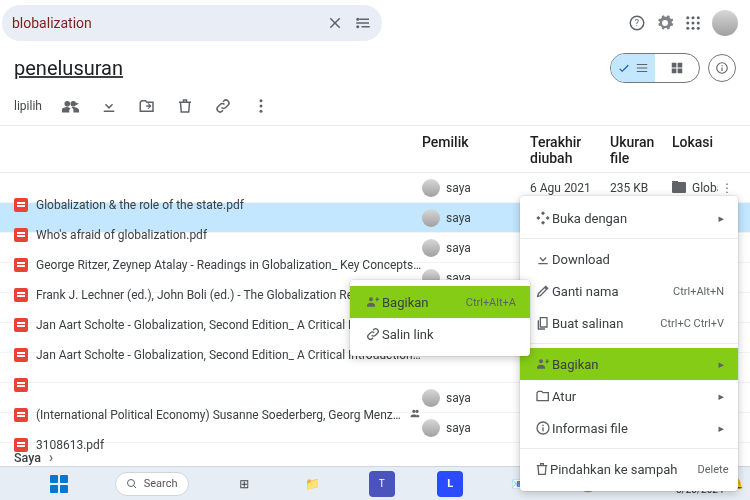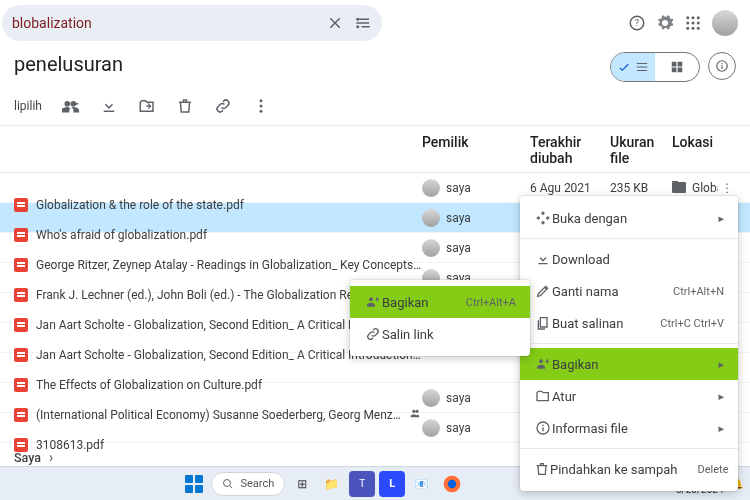--- a/index.html
+++ b/index.html
@@ -4,21 +4,21 @@
 <style>
 * { margin:0; padding:0; box-sizing:border-box; font-family:"Segoe UI",Roboto,Arial,sans-serif; }
 body { width:750px; height:500px; background:#fff; overflow:hidden; position:relative; font-size:12px; color:#3c4043; }
 .topbar { height:46px; display:flex; align-items:center; padding:0 8px; }
 .searchbox { flex:0 0 380px; height:36px; background:#e9eef6; border-radius:18px; display:flex; align-items:center; padding:0 10px; margin-left:-6px; }
 .searchbox input { flex:1; border:0; background:transparent; font-size:14px; color:#7f1d1d; outline:none; }
 .ico { width:18px; height:18px; display:inline-flex; align-items:center; justify-content:center; color:#5f6368; }
 .ico svg { width:100%; height:100%; }
 .sp { flex:1; }
 .top-right { display:flex; align-items:center; gap:10px; margin-right:4px; }
-.hdr { display:flex; align-items:flex-start; padding:6px 14px; height:44px; }
+.hdr { display:flex; align-items:center; padding:6px 14px; height:44px;text-decoration:underline; }
 .hdr h1 { font-size:20px; font-weight:400; color:#202124; }
 .view-toggle { display:flex; border:1px solid #747775; border-radius:16px; overflow:hidden; height:30px; }
 .view-toggle .seg { width:44px; display:flex; align-items:center; justify-content:center; gap:4px; }
 .view-toggle .seg.active { background:#c2e7ff; }
 .info-circle { width:28px; height:28px; border:1px solid #747775; border-radius:50%; display:flex; align-items:center; justify-content:center; margin-left:8px; }
 .toolbar { display:flex; align-items:center; gap:20px; padding:4px 14px 8px; color:#444746; border-bottom:1px solid #e8eaed; height:36px; }
 .cols { display:flex; font-size:14px; font-weight:500; color:#1f1f1f; padding:8px 14px 6px; border-bottom:1px solid #e8eaed; }
 .col-name { flex:0 0 408px; }
 .col-owner { flex:0 0 108px; }
 .col-mod { flex:0 0 80px; }
@@ -47,21 +47,21 @@
 .menu .item.hover { background:#84cc16; }
 .menu .item .lic { width:18px; display:flex; justify-content:center; color:#5f6368; }
 .menu .item .lbl { flex:1; }
 .menu .item .sc { font-size:11px; color:#5f6368; margin-left:20px; }
 .menu .item .arrow { color:#5f6368; font-size:11px; }
 .menu hr { border:0; border-top:1px solid #e8eaed; margin:4px 0; }
 .menu1 { left:520px; top:196px; width:218px; }
 .menu2 { left:350px; top:280px; width:180px; }
 
 .taskbar { position:absolute; left:0; right:0; bottom:0; height:34px; background:#e7edf5; border-top:1px solid #cdd6e1; display:flex; align-items:center; padding:0 6px; }
-.task-c { flex:1; display:flex; align-items:center; justify-content:center; gap:4px; }
+.task-c { flex:1; display:flex; align-items:center; justify-content:space-between; gap:4px; }
 .tb-ic { width:26px; height:26px; display:flex; align-items:center; justify-content:center; border-radius:4px; }
 .search-pill { display:flex; align-items:center; gap:6px; background:#fff; border:1px solid #d0d5dd; border-radius:14px; height:24px; padding:0 10px; font-size:11px; color:#555; }
 .task-right { display:flex; align-items:center; gap:8px; font-size:10px; color:#333; }
 .time { text-align:right; line-height:11px; }
 .tb-win { width:18px; height:18px; display:grid; grid-template-columns:1fr 1fr; grid-template-rows:1fr 1fr; gap:2px; }
 .tb-win div { background:#0078d4; border-radius:1px; }
 </style>
 </head>
 <body>
 
@@ -277,21 +277,20 @@
       </div>
       <div class="owner"></div>
       <div class="mod"></div>
       <div class="size"></div>
       <div class="loc"></div>
       <div class="more">⋮</div>
     </div>
     <div class="row">
       <div class="name">
         <span class="pdf-ic"></span>
-        <span class="txt">The Effects of Globalization on Culture.pdf</span>
       </div>
       <div class="owner"></div>
       <div class="mod"></div>
       <div class="size"></div>
       <div class="loc"></div>
       <div class="more">⋮</div>
     </div>
     <div class="row">
       <div class="name">
         <span class="pdf-ic"></span>

